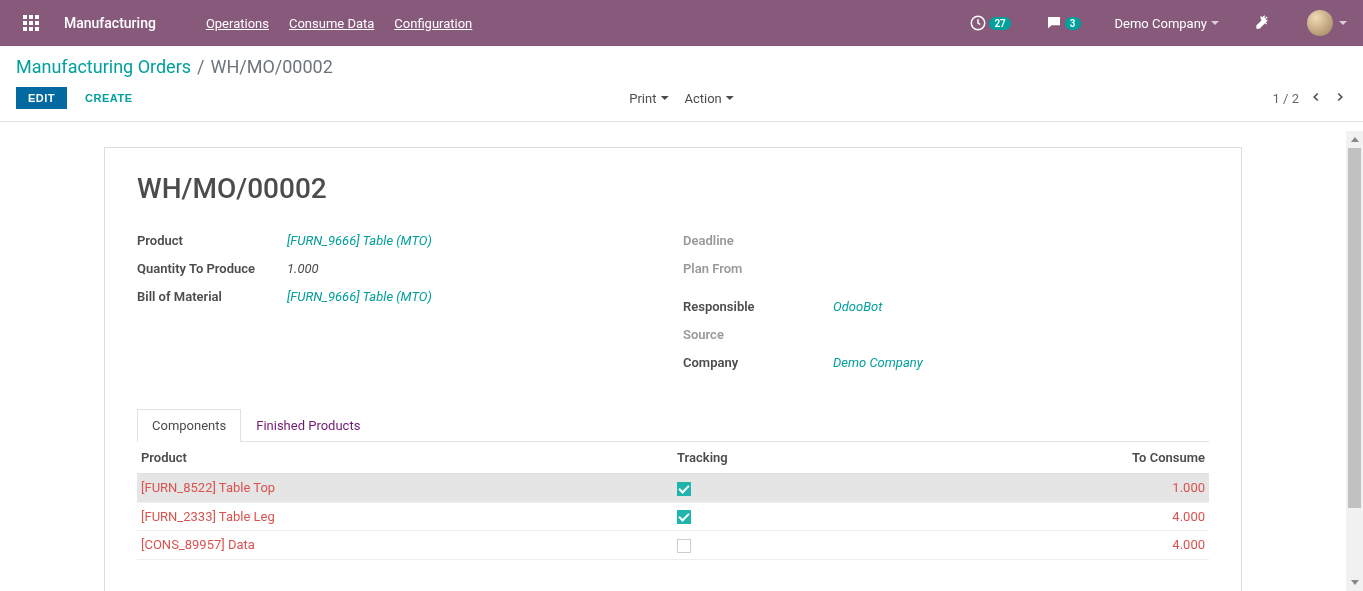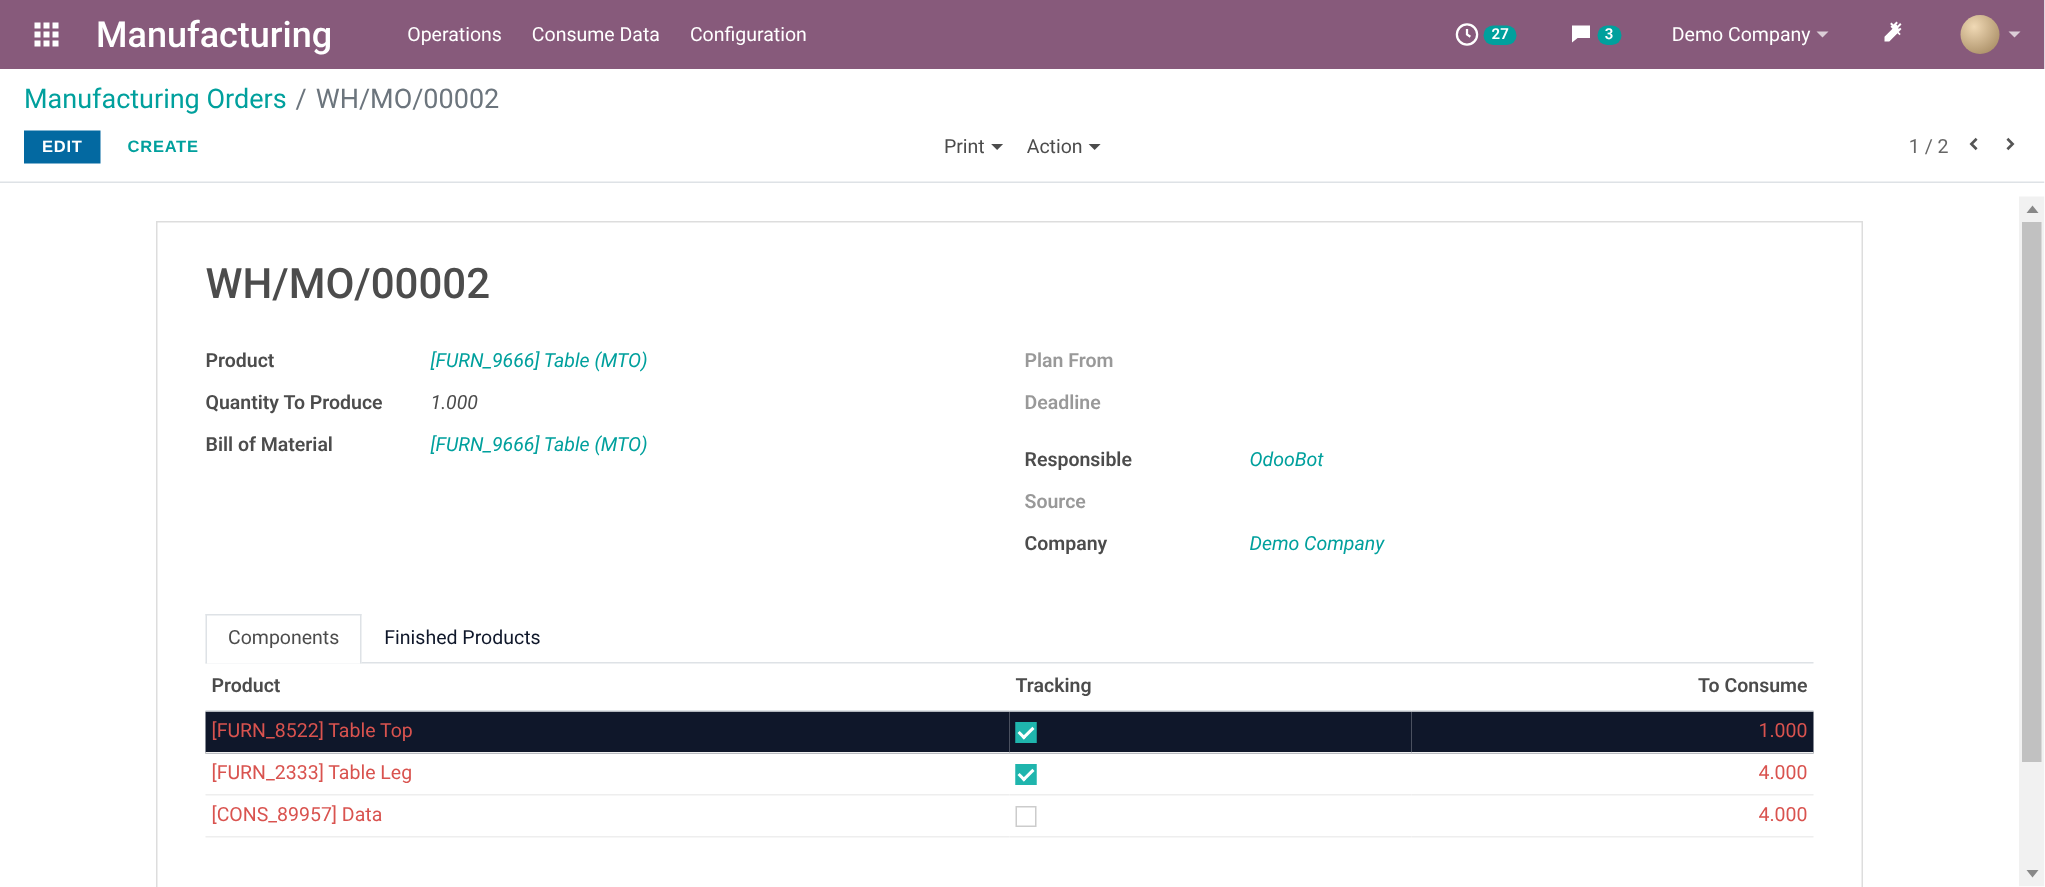--- a/index.html
+++ b/index.html
@@ -2,23 +2,23 @@
 <html><head>
 <meta charset="utf-8">
 <style>
 * { margin: 0; padding: 0; box-sizing: border-box; }
 body { font-family: -apple-system, BlinkMacSystemFont, "Segoe UI", Roboto, "Helvetica Neue", Arial, sans-serif; font-size: 13px; color: #4c4c4c; background: #fff; width: 1363px; height: 591px; overflow: hidden; position: relative; }
 
 .topnav { background: #875a7b; height: 46px; display: flex; align-items: center; padding: 0 16px; color: #fff; }
 .apps-btn { width: 30px; height: 30px; display: flex; align-items: center; justify-content: center; cursor: pointer; margin-right: 18px; }
 .apps-grid { display: grid; grid-template-columns: repeat(3, 4px); grid-template-rows: repeat(3, 4px); gap: 2px; }
 .apps-grid span { background: #fff; width: 4px; height: 4px; }
-.brand { font-size: 24px; font-weight: 500; margin-right: 40px; }
+.brand { font-size: 14px; font-weight: 500; margin-right: 40px; }
 .menu-items { display: flex; gap: 0; }
-.menu-item { padding: 0 10px; font-size: 13px; color: #fff; cursor: pointer; height: 28px; display: flex; align-items: center; }
+.menu-item { padding: 0 10px; font-size: 13px; color: #fff; cursor: pointer; height: 28px; display: flex; align-items: center; text-decoration: underline; }
 .nav-spacer { flex: 1; }
 .nav-right { display: flex; align-items: center; gap: 34px; }
 .badge-btn { position: relative; display: flex; align-items: center; cursor: pointer; }
 .badge-icon { width: 18px; height: 18px; }
 .badge-count { background: #00a09d; color: #fff; font-size: 10px; font-weight: 600; border-radius: 8px; padding: 1px 5px; margin-left: 2px; }
 .company-name { font-size: 13px; cursor: pointer; display: flex; align-items: center; gap: 4px;}
 .caret-d { width: 0; height: 0; border-left: 4px solid transparent; border-right: 4px solid transparent; border-top: 4px solid #fff; opacity: 0.7;}
 .debug-icon { cursor: pointer;}
 .avatar { width: 26px; height: 26px; border-radius: 50%; background: radial-gradient(circle at 35% 30%, #f0d9b5, #9c8057); margin-left: 4px; cursor: pointer; }
 
@@ -54,35 +54,35 @@
 .field-grid { display: flex; gap: 0; margin-bottom: 30px; }
 .field-col { flex: 1; }
 .field-col.left { margin-right: 20px; }
 .field-row { display: flex; align-items: center; margin-bottom: 6px; min-height: 22px; font-size: 13px;}
 .field-label { width: 150px; font-weight: 600; color: #4c4c4c; }
 .field-label.muted { color: #999; }
 .field-value { color: #4c4c4c; font-style: italic; }
 .field-value.link { color: #00a09d; cursor: pointer; }
 
 .tabs { border-bottom: 1px solid #dee2e6; display: flex; margin-bottom: 0; }
-.tab { padding: 8px 14px; border: 1px solid transparent; border-bottom: none; font-size: 13px; color: #0f172a; cursor: pointer; }
+.tab { padding: 8px 14px; border: 1px solid transparent; border-bottom: none; font-size: 13px; color: #701a75; cursor: pointer; }
 .tab.active { border-color: #dee2e6 #dee2e6 #fff; background: #fff; color: #4c4c4c; margin-bottom: -1px;}
 
 .table-wrap { }
 table.comp { width: 100%; border-collapse: collapse; font-size: 13px; }
 table.comp th { text-align: left; padding: 8px 4px; border-bottom: 1px solid #dee2e6; font-weight: 600; color: #4c4c4c; }
 table.comp th.right { text-align: right; }
 table.comp td { padding: 6px 4px; border-bottom: 1px solid #eee; vertical-align: middle;}
 table.comp td.right { text-align: right; }
 .prod-link { color: #d9534f; cursor: pointer; }
 .consume-val { color: #d9534f; }
 .track-chk { display: inline-block; width: 14px; height: 14px; border: 1px solid #ccc; background: #fff; position: relative; vertical-align: middle;}
 .track-chk.checked { background: #1fb5ad; border-color: #1fb5ad; }
 .track-chk.checked::after { content: ""; position: absolute; left: 3px; top: 0px; width: 4px; height: 8px; border: solid #fff; border-width: 0 2px 2px 0; transform: rotate(45deg); }
-tbody tr.hovered { background: #0f172a; }
+tbody tr.hovered { background: #e5e5e5; }
 </style>
 </head>
 <body>
 
 <div class="topnav">
   <div class="apps-btn">
     <div class="apps-grid">
       <span></span>
         <span></span>
         <span></span>
@@ -182,24 +182,24 @@
             <span class="field-label">Quantity To Produce</span>
             <span class="field-value">1.000</span>
           </div>
           <div class="field-row">
             <span class="field-label">Bill of Material</span>
             <span class="field-value link">[FURN_9666] Table (MTO)</span>
           </div>
         </div>
         <div class="field-col">
           <div class="field-row">
+            <span class="field-label muted">Deadline</span>
+          </div>
+          <div class="field-row">
             <span class="field-label muted">Plan From</span>
-          </div>
-          <div class="field-row">
-            <span class="field-label muted">Deadline</span>
           </div>
           <div class="field-row" style="margin-top:16px;">
             <span class="field-label">Responsible</span>
             <span class="field-value link">OdooBot</span>
           </div>
           <div class="field-row">
             <span class="field-label muted">Source</span>
           </div>
           <div class="field-row">
             <span class="field-label">Company</span>

